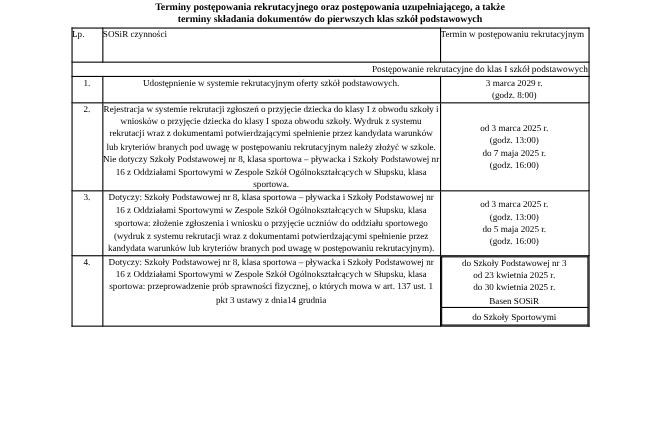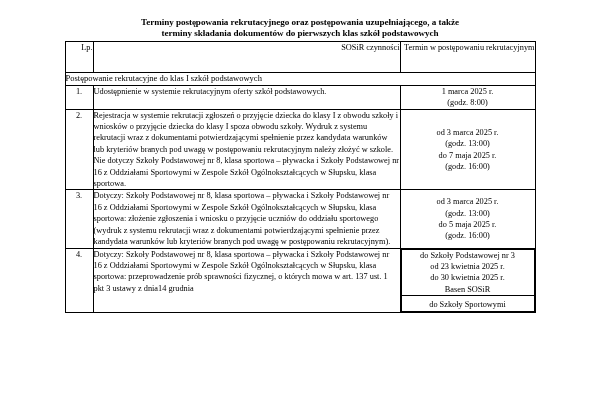--- a/index.html
+++ b/index.html
@@ -17,21 +17,21 @@
   .page {
     position: relative;
     width: 600px;
     height: 400px;
     box-sizing: border-box;
     padding: 0;
   }
   .doc-title {
     width: 470px;
     margin: 0 auto;
-    padding-top: 17px;
+    padding-top: 1px;
     text-align: center;
     font-weight: bold;
     font-size: 9.1px;
     line-height: 11.2px;
     letter-spacing: -0.05px;
   }
   .doc-title div {
     white-space: nowrap;
   }
   table.schedule {
@@ -47,39 +47,39 @@
     border: 0.8px solid #000000;
     padding: 0;
     vertical-align: top;
     font-weight: normal;
   }
   col.c-lp { width: 28px; }
   col.c-desc { width: 307px; }
   col.c-term { width: 135px; }
 
   .th-cell {
-    text-align: right;
+    text-align: left;
     vertical-align: middle;
     height: 30px;
     padding: 2px 3px;
     line-height: 11.6px;
     margin-left: 36px;
   }
   .section-row td {
-    text-align: left;
+    text-align: right;
     font-weight: bold;
     padding: 3px 3px 4px 3px;
     font-size: 8.5px;
   }
   .num-cell {
     text-align: center;
     padding: 2.5px 2px 2px 2px;
   }
   .desc-cell {
-    text-align: left;
+    text-align: center;
     padding: 2.5px 4px 3px 6px;
   }
   .term-cell {
     text-align: center;
     padding: 2.5px 3px 3px 3px;
   }
   .term-cell.middle {
     vertical-align: middle;
   }
   .term-inner {
@@ -132,21 +132,21 @@
       </tr>
 
       <tr class="section-row">
         <td colspan="3">Postępowanie rekrutacyjne do klas I szkół podstawowych</td>
       </tr>
 
       <tr>
         <td class="num-cell">1.</td>
         <td class="desc-cell">Udostępnienie w systemie rekrutacyjnym  oferty szkół podstawowych.</td>
         <td class="term-cell">
-          <p>1 marca 2025 r.</p>
+          <p>3 marca 2029 r.</p>
           <p>(godz. 8:00)</p>
         </td>
       </tr>
 
       <tr>
         <td class="num-cell">2.</td>
         <td class="desc-cell">Rejestracja w systemie rekrutacji zgłoszeń o przyjęcie dziecka do klasy I z obwodu szkoły i wniosków o przyjęcie dziecka do klasy I spoza obwodu szkoły. Wydruk z systemu rekrutacji wraz z dokumentami potwierdzającymi spełnienie przez kandydata warunków lub kryteriów branych pod uwagę w postępowaniu rekrutacyjnym należy złożyć w szkole. Nie dotyczy Szkoły Podstawowej nr 8, klasa sportowa – pływacka i Szkoły Podstawowej nr 16  z Oddziałami Sportowymi w Zespole Szkół Ogólnokształcących  w Słupsku, klasa sportowa.</td>
         <td class="term-cell middle">
           <p>od 3 marca 2025 r.</p>
           <p>(godz. 13:00)</p>

